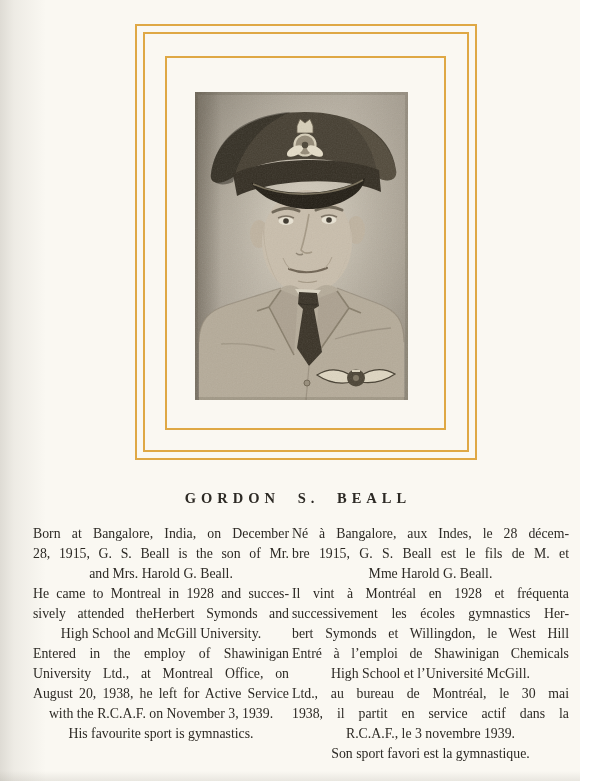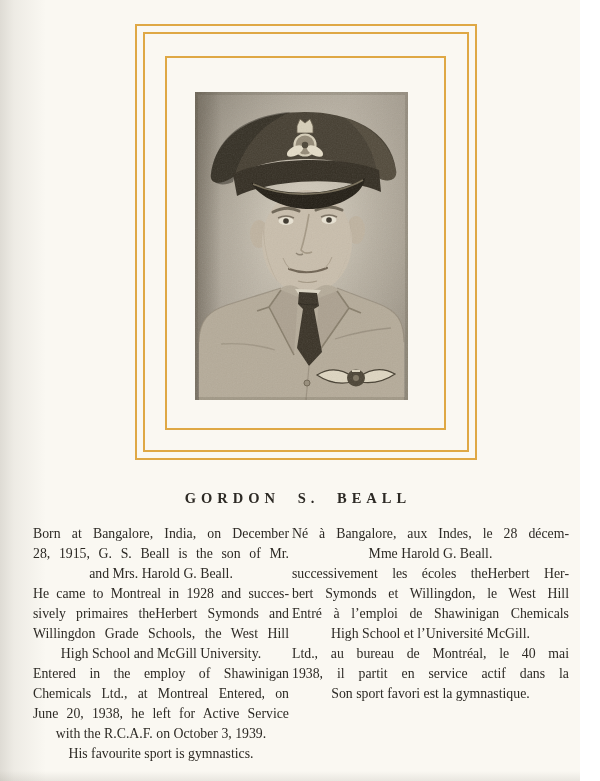--- a/index.html
+++ b/index.html
@@ -172,35 +172,37 @@
   </div>
 
   <h1 class="title">GORDON S. BEALL</h1>
 
   <div class="columns">
     <div class="col col-en" lang="en">
       <div class="line j">Born at Bangalore, India, on December</div>
       <div class="line j">28, 1915, G. S. Beall is the son of Mr.</div>
       <div class="line">and Mrs. Harold G. Beall.</div>
       <div class="line j">He came to Montreal in 1928 and succes-</div>
-      <div class="line j">sively primaires theHerbert Symonds and</div>
-      <div class="line j">Willingdon Grade Schools, the West Hill</div>
+      <div class="line j">sively attended theHerbert Symonds and</div>
       <div class="line">High School and McGill University.</div>
       <div class="line j">Entered in the employ of Shawinigan</div>
-      <div class="line j">Chemicals Ltd., at Montreal Entered, on</div>
-      <div class="line j">June 20, 1938, he left for Active Service</div>
-      <div class="line">with the R.C.A.F. on October 3, 1939.</div>
+      <div class="line j">University Ltd., at Montreal Office, on</div>
+      <div class="line j">August 20, 1938, he left for Active Service</div>
+      <div class="line">with the R.C.A.F. on November 3, 1939.</div>
       <div class="line">His favourite sport is gymnastics.</div>
     </div>
     <div class="col col-fr" lang="fr">
       <div class="line j">Né à Bangalore, aux Indes, le 28 décem-</div>
+      <div class="line j">bre 1915, G. S. Beall est le fils de M. et</div>
       <div class="line">Mme Harold G. Beall.</div>
-      <div class="line j">successivement les écoles theHerbert Her-</div>
+      <div class="line j">Il vint à Montréal en 1928 et fréquenta</div>
+      <div class="line j">successivement les écoles gymnastics Her-</div>
       <div class="line j">bert Symonds et Willingdon, le West Hill</div>
       <div class="line j">Entré à l’emploi de Shawinigan Chemicals</div>
       <div class="line">High School et l’Université McGill.</div>
-      <div class="line j">Ltd., au bureau de Montréal, le 40 mai</div>
+      <div class="line j">Ltd., au bureau de Montréal, le 30 mai</div>
       <div class="line j">1938, il partit en service actif dans la</div>
+      <div class="line">R.C.A.F., le 3 novembre 1939.</div>
       <div class="line">Son sport favori est la gymnastique.</div>
     </div>
   </div>
 
 </div>
 
 </body></html>

